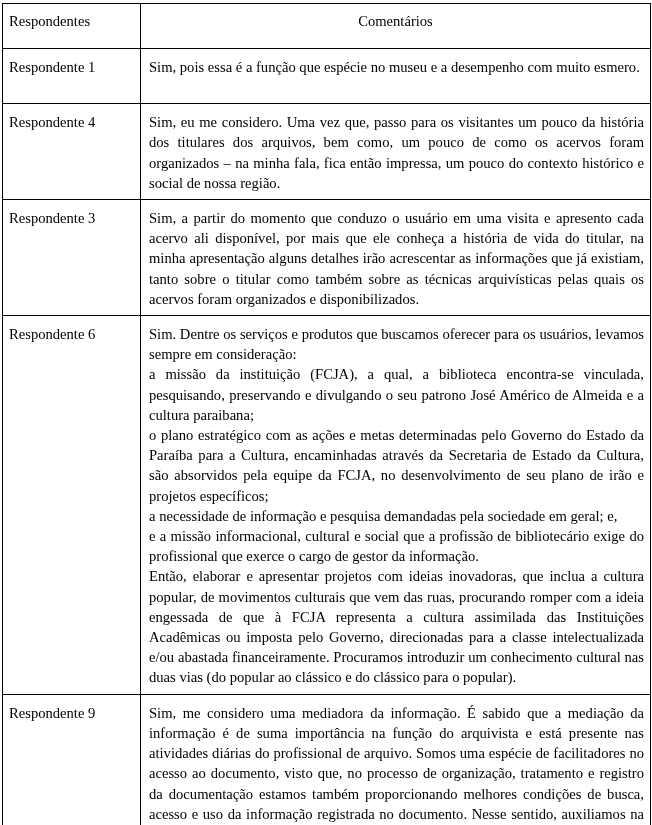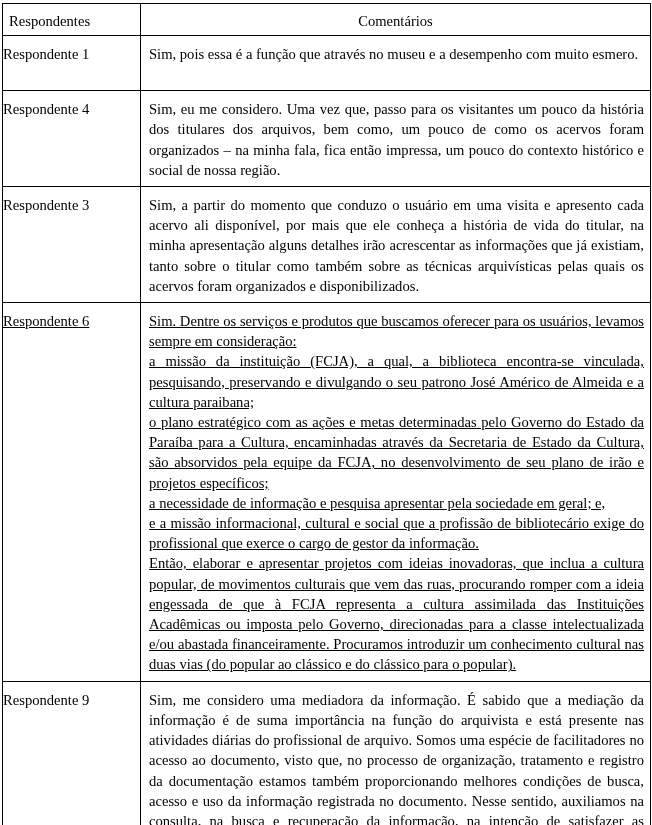--- a/index.html
+++ b/index.html
@@ -32,76 +32,76 @@
     }
     col.c1 { width: 138px; }
     col.c2 { width: 510px; }
     th.h-resp {
       text-align: left;
       padding: 7px 6px 4px 6px;
       height: 20px;
     }
     th.h-com {
       text-align: center;
-      padding: 7px 6px 4px 6px;
+      padding: 7px 6px 17px 6px;
     }
     td.resp {
-      padding: 8px 6px 6px 0;
+      padding: 8px 6px 6px 6px;
     }
     td.comment {
       padding: 8px 6px 6px 8px;
       text-align: justify;
     }
     .para { display: block; }
     .row-1 td { height: 40px; }
     .row-2 td { height: 75px; }
     .row-3 td { height: 89px; margin-left: 28px; }
-    .row-6 td { height: 337px; text-decoration: underline; }
+    .row-6 td { height: 337px; }
     .row-9 td { height: 175px; }
   </style>
 </head>
 <body>
 
 <table class="data-table">
   <colgroup>
       <col class="c1">
       <col class="c2">
     </colgroup>
   <thead>
     <tr>
       <th class="h-resp">Respondentes</th>
       <th class="h-com">Comentários</th>
     </tr>
   </thead>
   <tbody>
     <tr class="row-1">
       <td class="resp">Respondente 1</td>
       <td class="comment">
-        <span class="para">Sim, pois essa é a função que através no museu e a desempenho com muito esmero.</span>
+        <span class="para">Sim, pois essa é a função que espécie no museu e a desempenho com muito esmero.</span>
       </td>
     </tr>
     <tr class="row-2">
       <td class="resp">Respondente 4</td>
       <td class="comment">
         <span class="para">Sim, eu me considero. Uma vez que, passo para os visitantes um pouco da história dos titulares dos arquivos, bem como, um pouco de como os acervos foram organizados – na minha fala, fica então impressa, um pouco do contexto histórico e social de nossa região.</span>
       </td>
     </tr>
     <tr class="row-3">
       <td class="resp">Respondente 3</td>
       <td class="comment">
         <span class="para">Sim, a partir do momento que conduzo o usuário em uma visita e apresento cada acervo ali disponível, por mais que ele conheça a história de vida do titular, na minha apresentação alguns detalhes irão acrescentar as informações que já existiam, tanto sobre o titular como também sobre as técnicas arquivísticas pelas quais os acervos foram organizados e disponibilizados.</span>
       </td>
     </tr>
     <tr class="row-6">
       <td class="resp">Respondente 6</td>
       <td class="comment">
         <span class="para">Sim. Dentre os serviços e produtos que buscamos oferecer para os usuários, levamos sempre em consideração:</span>
         <span class="para">a missão da instituição (FCJA), a qual, a biblioteca encontra-se vinculada, pesquisando, preservando e divulgando o seu patrono José Américo de Almeida e a cultura paraibana;</span>
         <span class="para">o plano estratégico com as ações e metas determinadas pelo Governo do Estado da Paraíba para a Cultura, encaminhadas através da Secretaria de Estado da Cultura, são absorvidos pela equipe da FCJA, no desenvolvimento de seu plano de irão e projetos específicos;</span>
-        <span class="para">a necessidade de informação e pesquisa apresentar pela sociedade em geral; e,</span>
+        <span class="para">a necessidade de informação e pesquisa demandadas pela sociedade em geral; e,</span>
         <span class="para">e a missão informacional, cultural e social que a profissão de bibliotecário exige do profissional que exerce o cargo de gestor da informação.</span>
         <span class="para">Então, elaborar e apresentar projetos com ideias inovadoras, que inclua a cultura popular, de movimentos culturais que vem das ruas, procurando romper com a ideia engessada de que à FCJA representa a cultura assimilada das Instituições Acadêmicas ou imposta pelo Governo, direcionadas para a classe intelectualizada e/ou abastada financeiramente. Procuramos introduzir um conhecimento cultural nas duas vias (do popular ao clássico e do clássico para o popular).</span>
       </td>
     </tr>
     <tr class="row-9">
       <td class="resp">Respondente 9</td>
       <td class="comment">
         <span class="para">Sim, me considero uma mediadora da informação. É sabido que a mediação da informação é de suma importância na função do arquivista e está presente nas atividades diárias do profissional de arquivo. Somos uma espécie de facilitadores no acesso ao documento, visto que, no processo de organização, tratamento e registro da documentação estamos também proporcionando melhores condições de busca, acesso e uso da informação registrada no documento. Nesse sentido, auxiliamos na consulta, na busca e recuperação da informação, na intenção de satisfazer as necessidades informacionais do usuário. Portanto, essa intervenção, seja de maneira direta ou indireta, agrega valor na construção desse conhecimento.</span>
       </td>
     </tr>

